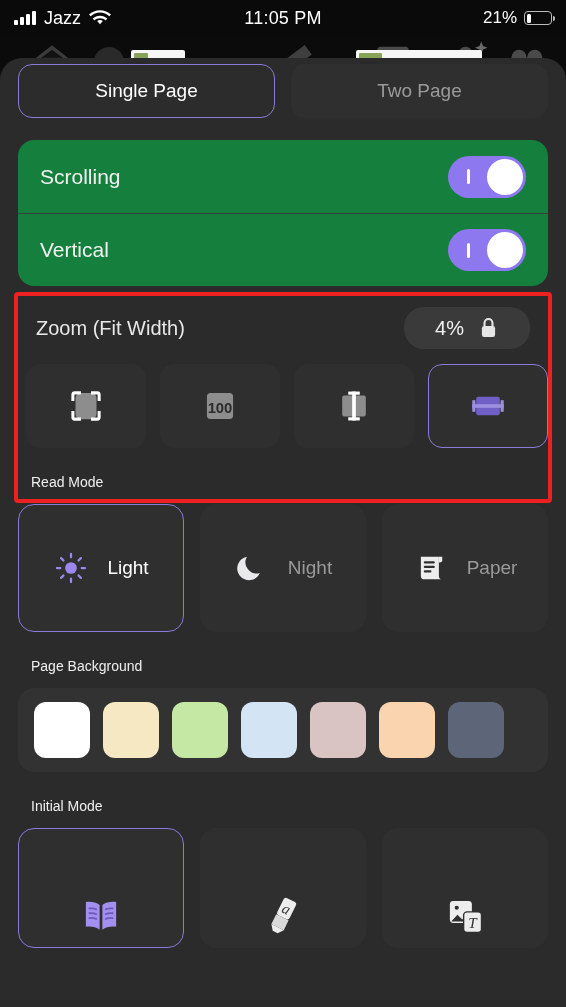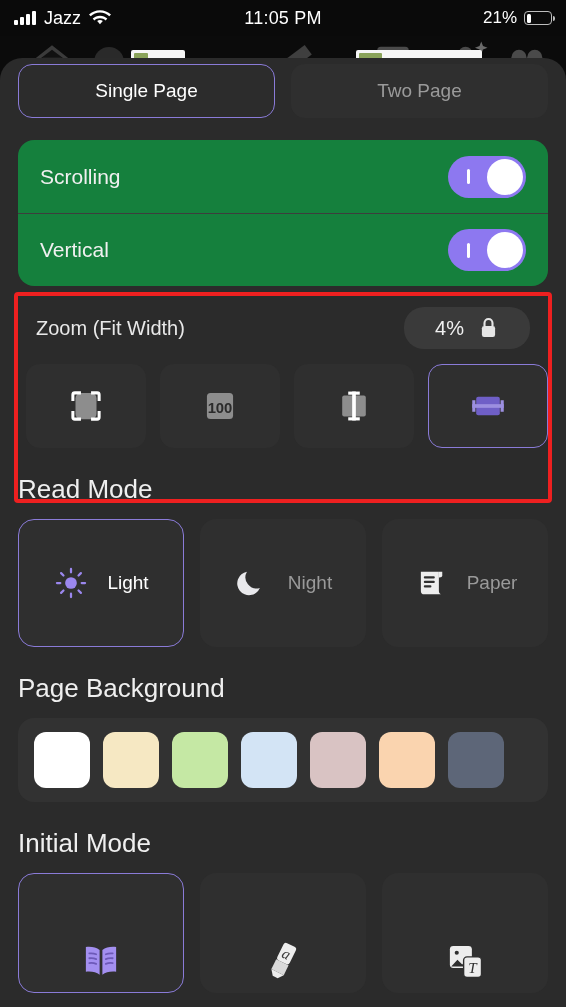--- a/index.html
+++ b/index.html
@@ -77,21 +77,21 @@
                display: flex; align-items: center; justify-content: center; gap: 14px;
                padding: 0 18px; }
   .zoom-val { font-size: 20px; color: #f0f0f0; }
 
   .zoom-btns { display: flex; gap: 14px; margin-top: 14px; margin-left: 8px; }
   .zbtn { flex: 1; height: 84px; border-radius: 14px; background: #2f2f2f;
           display: flex; align-items: center; justify-content: center;
           border: 1px solid transparent; }
   .zbtn.sel { border-color: #8a7bd8; }
 
-  .sec-title { font-size: 26px; color: #efefef; margin: 26px 0 14px 0; }
+  .sec-title { font-size: 14px; color: #efefef; margin: 26px 0 14px 13px; }
   .mode-row { display: flex; gap: 16px; }
   .mode { flex: 1; height: 128px; border-radius: 16px; background: #2f2f2f;
           display: flex; flex-direction: row; align-items: center; justify-content: center;
           gap: 18px; border: 1px solid transparent; }
   .mode.sel { border-color: #8a7bd8; }
   .mode-label { font-size: 19px; color: #9a9a9a; }
   .mode.sel .mode-label { color: #fff; }
 
   .bg-card { background: #323232; border-radius: 16px; padding: 14px 16px;
              display: flex; gap: 13px; }

